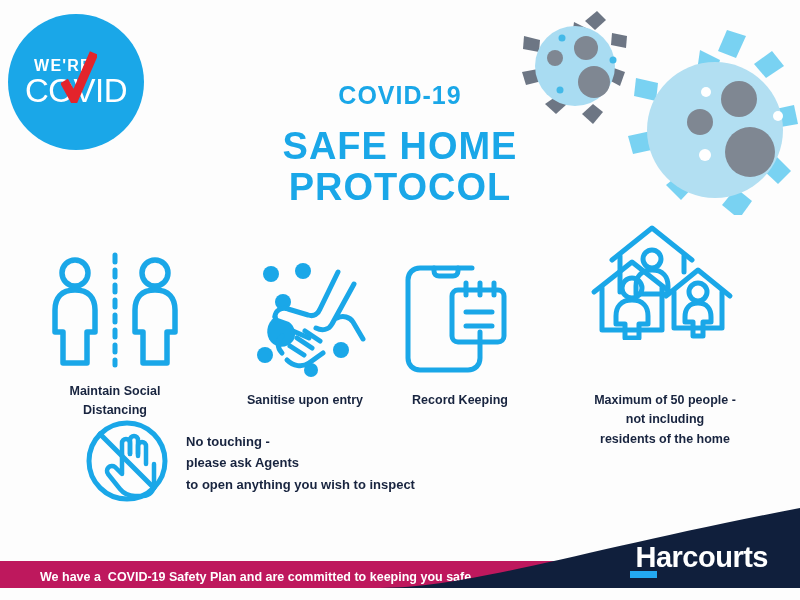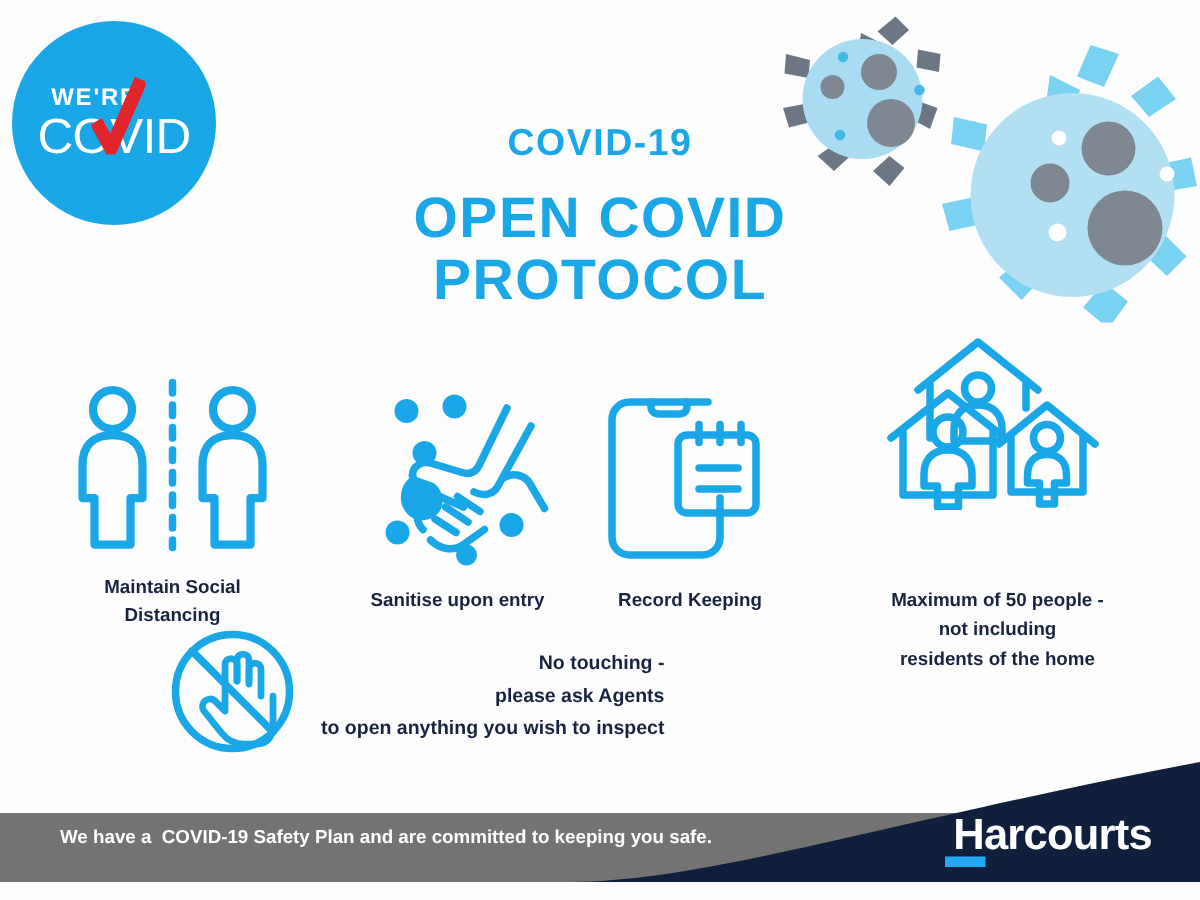--- a/index.html
+++ b/index.html
@@ -127,43 +127,42 @@
     font-weight: bold;
     font-size: 12.5px;
     line-height: 1.55;
     text-align: center;
     white-space: pre-line;
   }
 
   
   .no-touch-block {
     position: absolute;
-    left: 112px;
+    left: 84px;
     top: 418px;
     display: flex;
     align-items: center;
-    text-align: right;
   }
   .no-touch-text {
     margin-left: 16px;
     color: #18243f;
     font-weight: bold;
     font-size: 13px;
     line-height: 1.65;
     white-space: pre-line;
   }
 
   
   .footer-bar {
     position: absolute;
     left: 0;
     bottom: 12px;
     width: 800px;
-    height: 46px;
-    background: #737373;
+    height: 27px;
+    background: #be185d;
   }
   .footer-text {
     position: absolute;
     left: 40px;
     top: 0;
     height: 33px;
     line-height: 33px;
     color: #ffffff;
     font-weight: bold;
     font-size: 12.5px;
@@ -252,21 +251,21 @@
     <div class="badge-covid">
       <span>COVID</span>
       <svg class="badge-tick" viewBox="0 0 36 52" xmlns="http://www.w3.org/2000/svg">
         <path d="M3 30 L13 48 L33 2" fill="none" stroke="#e3242b" stroke-width="9" stroke-linecap="butt" stroke-linejoin="miter"></path>
       </svg>
     </div>
   </div>
 
   <div class="title-block">
     <div class="title-1">COVID-19</div>
-    <div class="title-2">OPEN COVID PROTOCOL</div>
+    <div class="title-2">SAFE HOME PROTOCOL</div>
   </div>
 
   <div class="icon-row">
 
     <div class="cell" style="width:230px;">
       <div class="cell-art">
         <svg width="140" height="118" viewBox="0 0 140 118" xmlns="http://www.w3.org/2000/svg">
           <g fill="none" stroke="#1aa7e8" stroke-width="5.5" stroke-linejoin="round" stroke-linecap="round">
             <circle cx="30" cy="22" r="13"></circle>
             <path d="M30 39 c-14 0 -20 8 -20 20 l0 22 l8 0 l0 31 l24 0 l0 -31 l8 0 l0 -22 c0 -12 -6 -20 -20 -20 z"></path>

